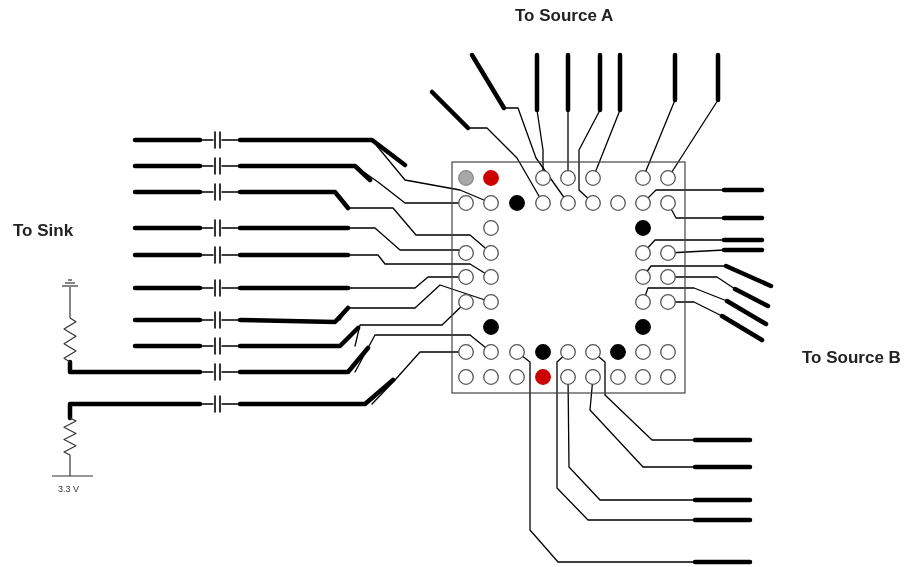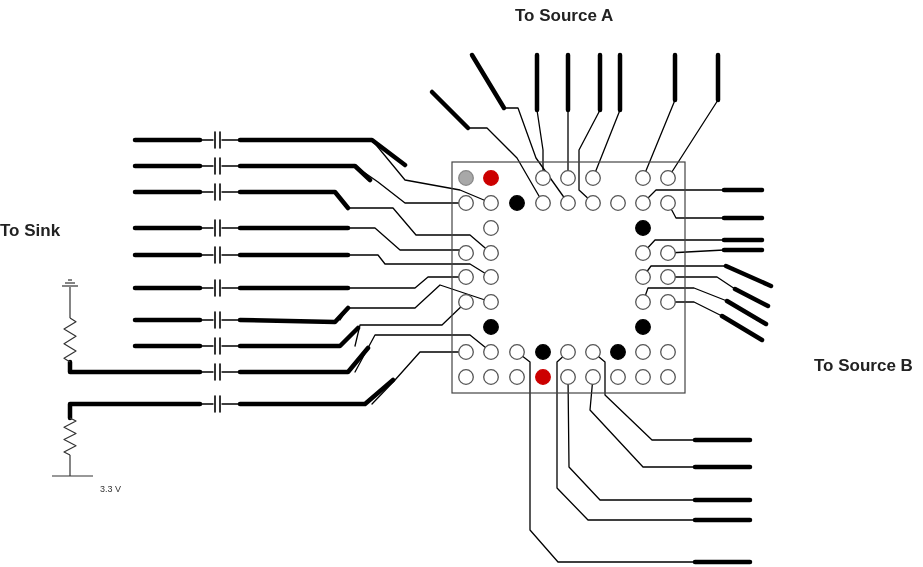--- a/index.html
+++ b/index.html
@@ -1,19 +1,19 @@
 <!DOCTYPE html>
 <html><head>
   <meta charset="utf-8">
   <style>
     html, body { margin: 0; padding: 0; background: #ffffff; }
     body { width: 923px; height: 567px; overflow: hidden; position: relative; font-family: "Liberation Sans", sans-serif; }
     #diagram { position: absolute; left: 0; top: 0; }
     .lbl { position: absolute; font-family: "Liberation Sans", sans-serif; font-weight: bold; font-size: 17px; color: #222; white-space: nowrap; }
-    .small { position: absolute; font-family: "Liberation Sans", sans-serif; font-size: 9px; color: #333; white-space: nowrap; margin-left: 42px; }
+    .small { position: absolute; font-family: "Liberation Sans", sans-serif; font-size: 9px; color: #333; white-space: nowrap; }
   </style>
 </head>
 <body>
 
 <svg id="diagram" width="923" height="567" viewBox="0 0 923 567" xmlns="http://www.w3.org/2000/svg">
   <g id="traces" fill="none" stroke="#000" stroke-linecap="round" stroke-linejoin="round">
       <polyline points="432,92 468,128" stroke-width="4.5"></polyline>
       <polyline points="468,128 487,128 517,158 543,203" stroke-width="1.3"></polyline>
       <polyline points="472,55 504,108" stroke-width="4.5"></polyline>
       <polyline points="504,108 518,108 536,158 568,203" stroke-width="1.3"></polyline>
@@ -187,15 +187,15 @@
       <circle cx="543" cy="377" r="7.3" fill="#cc0000" stroke="#cc0000" stroke-width="1.3"></circle>
       <circle cx="568" cy="377" r="7.3" fill="#ffffff" stroke="#555555" stroke-width="1.3"></circle>
       <circle cx="593" cy="377" r="7.3" fill="#ffffff" stroke="#555555" stroke-width="1.3"></circle>
       <circle cx="618" cy="377" r="7.3" fill="#ffffff" stroke="#555555" stroke-width="1.3"></circle>
       <circle cx="643" cy="377" r="7.3" fill="#ffffff" stroke="#555555" stroke-width="1.3"></circle>
       <circle cx="668" cy="377" r="7.3" fill="#ffffff" stroke="#555555" stroke-width="1.3"></circle>
     </g>
 </svg>
 
 <div class="lbl" style="left:515px; top:6px;text-align:right;">To Source A</div>
-<div class="lbl" style="left:802px; top:356px;margin-left:12px;">To Source B</div>
-<div class="lbl" style="left:0; top:221px;">To Sink</div>
+<div class="lbl" style="left:802px; top:348px;">To Source B</div>
+<div class="lbl" style="left:13px; top:221px;">To Sink</div>
 <div class="small" style="left:58px; top:484px;">3.3 V</div>
 
 </body></html>

